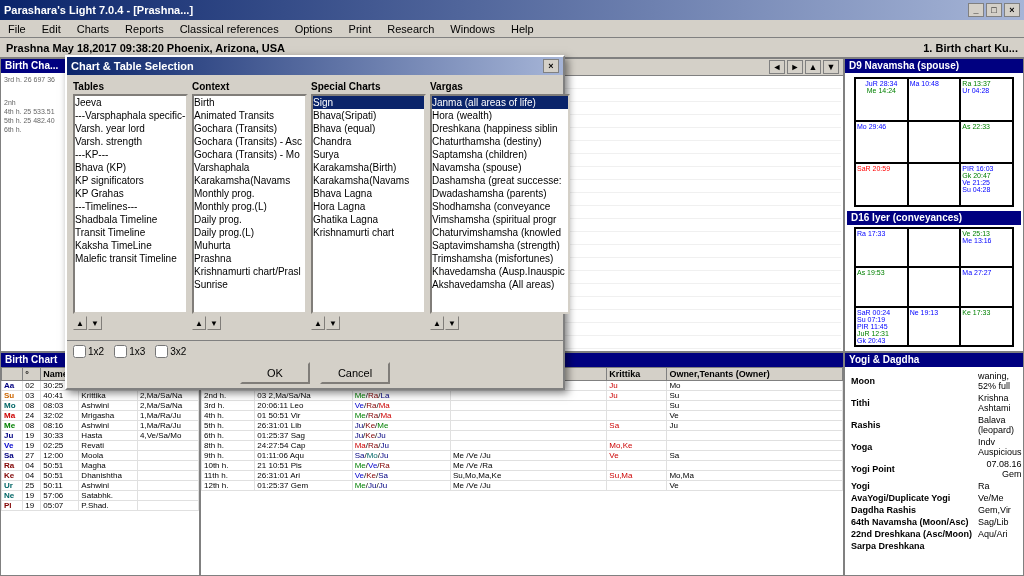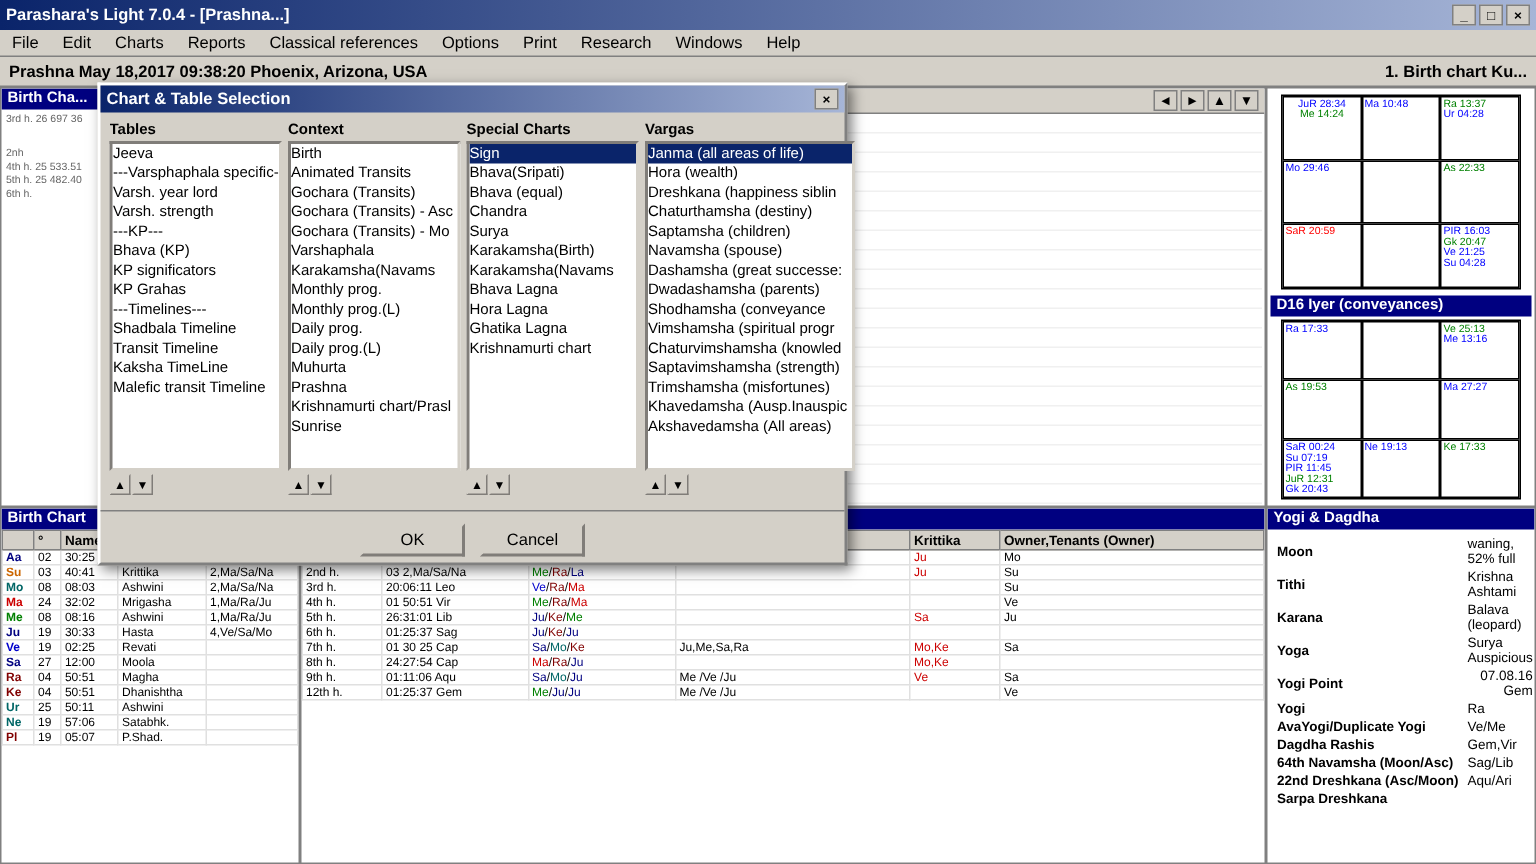--- a/index.html
+++ b/index.html
@@ -467,20 +467,21 @@
     <td style="color:#cc6600; font-weight:bold; padding:0 3px;">Su</td>
     <td style="padding:0 3px;">Fri</td>
     <td style="padding:0 3px;">06-04-2049</td>
   </tr>
           </tbody>
       </table>
     </div>
   </div>
 
   <div class="d9-panel">
+    <div class="panel-title">D9 Navamsha  (spouse)</div>
     <div style="padding:2px; font-size:8px;">
 
       <div style="display:grid; grid-template-columns:1fr 1fr 1fr; grid-template-rows:1fr 1fr 1fr; border:1px solid #000; width:160px; height:130px; margin:2px auto;">
         <div style="border:1px solid #000; font-size:7px; padding:1px; text-align:center;"><span style="color:blue;">JuR 28:34</span><br><span style="color:green;">Me 14:24</span></div>
         <div style="border:1px solid #000; font-size:7px; padding:1px;"><span style="color:blue;">Ma 10:48</span></div>
         <div style="border:1px solid #000; font-size:7px; padding:1px;"><span style="color:green;">Ra 13:37</span><br><span style="color:blue;">Ur 04:28</span></div>
         <div style="border:1px solid #000; font-size:7px; padding:1px;"><span style="color:blue;">Mo 29:46</span></div>
         <div style="border:1px solid #000; font-size:7px; padding:1px;"></div>
         <div style="border:1px solid #000; font-size:7px; padding:1px;"><span style="color:green;">As 22:33</span></div>
         <div style="border:1px solid #000; font-size:7px; padding:1px;"><span style="color:red;">SaR 20:59</span></div>
@@ -669,44 +670,52 @@
   </tr>
             <tr>
     <td style="font-size:8px; white-space:nowrap;">6th h.</td>
     <td style="font-size:8px; white-space:nowrap;">01:25:37 Sag</td>
     <td style="font-size:8px; white-space:nowrap;"><span style="color:#000080">Ju</span>/<span style="color:#800000">Ke</span>/<span style="color:#000080">Ju</span></td>
     <td style="font-size:8px; white-space:nowrap;"></td>
     <td style="font-size:8px; white-space:nowrap; color:#cc0000;"></td>
     <td style="font-size:8px; white-space:nowrap;"></td>
   </tr>
             <tr>
-    <td style="font-size:8px; white-space:nowrap;">7th h.</td>
-    <td style="font-size:8px; white-space:nowrap;">01 30 25 Cap</td>
-    <td style="font-size:8px; white-space:nowrap;"><span style="color:#000080">Sa</span>/<span style="color:#006666">Mo</span>/<span style="color:#800000">Ke</span></td>
-    <td style="font-size:8px; white-space:nowrap;">Ju,Me,Sa,Ra</td>
-    <td style="font-size:8px; white-space:nowrap; color:#cc0000;">Mo,Ke</td>
-    <td style="font-size:8px; white-space:nowrap;">Sa</td>
-  </tr>
-            <tr>
     <td style="font-size:8px; white-space:nowrap;">8th h.</td>
     <td style="font-size:8px; white-space:nowrap;">24:27:54 Cap</td>
     <td style="font-size:8px; white-space:nowrap;"><span style="color:#cc0000">Ma</span>/<span style="color:#800000">Ra</span>/<span style="color:#000080">Ju</span></td>
     <td style="font-size:8px; white-space:nowrap;"></td>
     <td style="font-size:8px; white-space:nowrap; color:#cc0000;">Mo,Ke</td>
     <td style="font-size:8px; white-space:nowrap;"></td>
   </tr>
             <tr>
     <td style="font-size:8px; white-space:nowrap;">9th h.</td>
     <td style="font-size:8px; white-space:nowrap;">01:11:06 Aqu</td>
     <td style="font-size:8px; white-space:nowrap;"><span style="color:#000080">Sa</span>/<span style="color:#006666">Mo</span>/<span style="color:#000080">Ju</span></td>
     <td style="font-size:8px; white-space:nowrap;">Me /Ve /Ju</td>
     <td style="font-size:8px; white-space:nowrap; color:#cc0000;">Ve</td>
     <td style="font-size:8px; white-space:nowrap;">Sa</td>
   </tr>
             <tr>
+    <td style="font-size:8px; white-space:nowrap;">10th h.</td>
+    <td style="font-size:8px; white-space:nowrap;">21 10:51 Pis</td>
+    <td style="font-size:8px; white-space:nowrap;"><span style="color:#008000">Me</span>/<span style="color:#0000cc">Ve</span>/<span style="color:#800000">Ra</span></td>
+    <td style="font-size:8px; white-space:nowrap;">Me /Ve /Ra</td>
+    <td style="font-size:8px; white-space:nowrap; color:#cc0000;"></td>
+    <td style="font-size:8px; white-space:nowrap;"></td>
+  </tr>
+            <tr>
+    <td style="font-size:8px; white-space:nowrap;">11th h.</td>
+    <td style="font-size:8px; white-space:nowrap;">26:31:01 Ari</td>
+    <td style="font-size:8px; white-space:nowrap;"><span style="color:#0000cc">Ve</span>/<span style="color:#800000">Ke</span>/<span style="color:#000080">Sa</span></td>
+    <td style="font-size:8px; white-space:nowrap;">Su,Mo,Ma,Ke</td>
+    <td style="font-size:8px; white-space:nowrap; color:#cc0000;">Su,Ma</td>
+    <td style="font-size:8px; white-space:nowrap;">Mo,Ma</td>
+  </tr>
+            <tr>
     <td style="font-size:8px; white-space:nowrap;">12th h.</td>
     <td style="font-size:8px; white-space:nowrap;">01:25:37 Gem</td>
     <td style="font-size:8px; white-space:nowrap;"><span style="color:#008000">Me</span>/<span style="color:#000080">Ju</span>/<span style="color:#000080">Ju</span></td>
     <td style="font-size:8px; white-space:nowrap;">Me /Ve /Ju</td>
     <td style="font-size:8px; white-space:nowrap; color:#cc0000;"></td>
     <td style="font-size:8px; white-space:nowrap;">Ve</td>
   </tr>
           </tbody>
       </table>
     </div>
@@ -719,26 +728,26 @@
         <tbody id="yogi-rows">
             <tr>
     <td style="font-weight:bold; padding:0 2px; white-space:nowrap; font-size:9px;">Moon</td>
     <td style="padding:0 2px; font-size:9px;">waning, 52% full</td>
   </tr>
             <tr>
     <td style="font-weight:bold; padding:0 2px; white-space:nowrap; font-size:9px;">Tithi</td>
     <td style="padding:0 2px; font-size:9px;">Krishna Ashtami</td>
   </tr>
             <tr>
-    <td style="font-weight:bold; padding:0 2px; white-space:nowrap; font-size:9px;">Karana</td>
+    <td style="font-weight:bold; padding:0 2px; white-space:nowrap; font-size:9px;">Rashis</td>
     <td style="padding:0 2px; font-size:9px;">Balava (leopard)</td>
   </tr>
             <tr>
     <td style="font-weight:bold; padding:0 2px; white-space:nowrap; font-size:9px;">Yoga</td>
-    <td style="padding:0 2px; font-size:9px;">Surya Auspicious</td>
+    <td style="padding:0 2px; font-size:9px;">Indv Auspicious</td>
   </tr>
             <tr>
     <td style="font-weight:bold; padding:0 2px; white-space:nowrap; font-size:9px;">Yogi Point</td>
     <td style="padding:0 2px; font-size:9px;text-align:right;">07.08.16 Gem</td>
   </tr>
             <tr>
     <td style="font-weight:bold; padding:0 2px; white-space:nowrap; font-size:9px;">Yogi</td>
     <td style="padding:0 2px; font-size:9px;">Ra</td>
   </tr>
             <tr>
@@ -875,19 +884,33 @@
               </div>
           </div>
           <div style="display:flex; gap:1px; margin-top:2px;">
             <button style="width:14px; height:14px; font-size:8px; padding:0; background:#d4d0c8; border:1px outset #d4d0c8; cursor:pointer;">▲</button>
             <button style="width:14px; height:14px; font-size:8px; padding:0; background:#d4d0c8; border:1px outset #d4d0c8; cursor:pointer;">▼</button>
           </div>
         </div>
       </div>
     </div>
     <div class="dialog-footer">
+      <div class="dialog-checkboxes">
+        <label>
+          <input type="checkbox" style=""> 
+            <span>1x2</span>
+        </label>
+        <label>
+          <input type="checkbox" style=""> 
+            <span>1x3</span>
+        </label>
+        <label>
+          <input type="checkbox" style=""> 
+            <span>3x2</span>
+        </label>
+      </div>
       <div class="dialog-buttons">
         <button class="dialog-btn">OK</button>
         <button class="dialog-btn">Cancel</button>
       </div>
     </div>
   </div>
 </div>
 
 </body></html>

